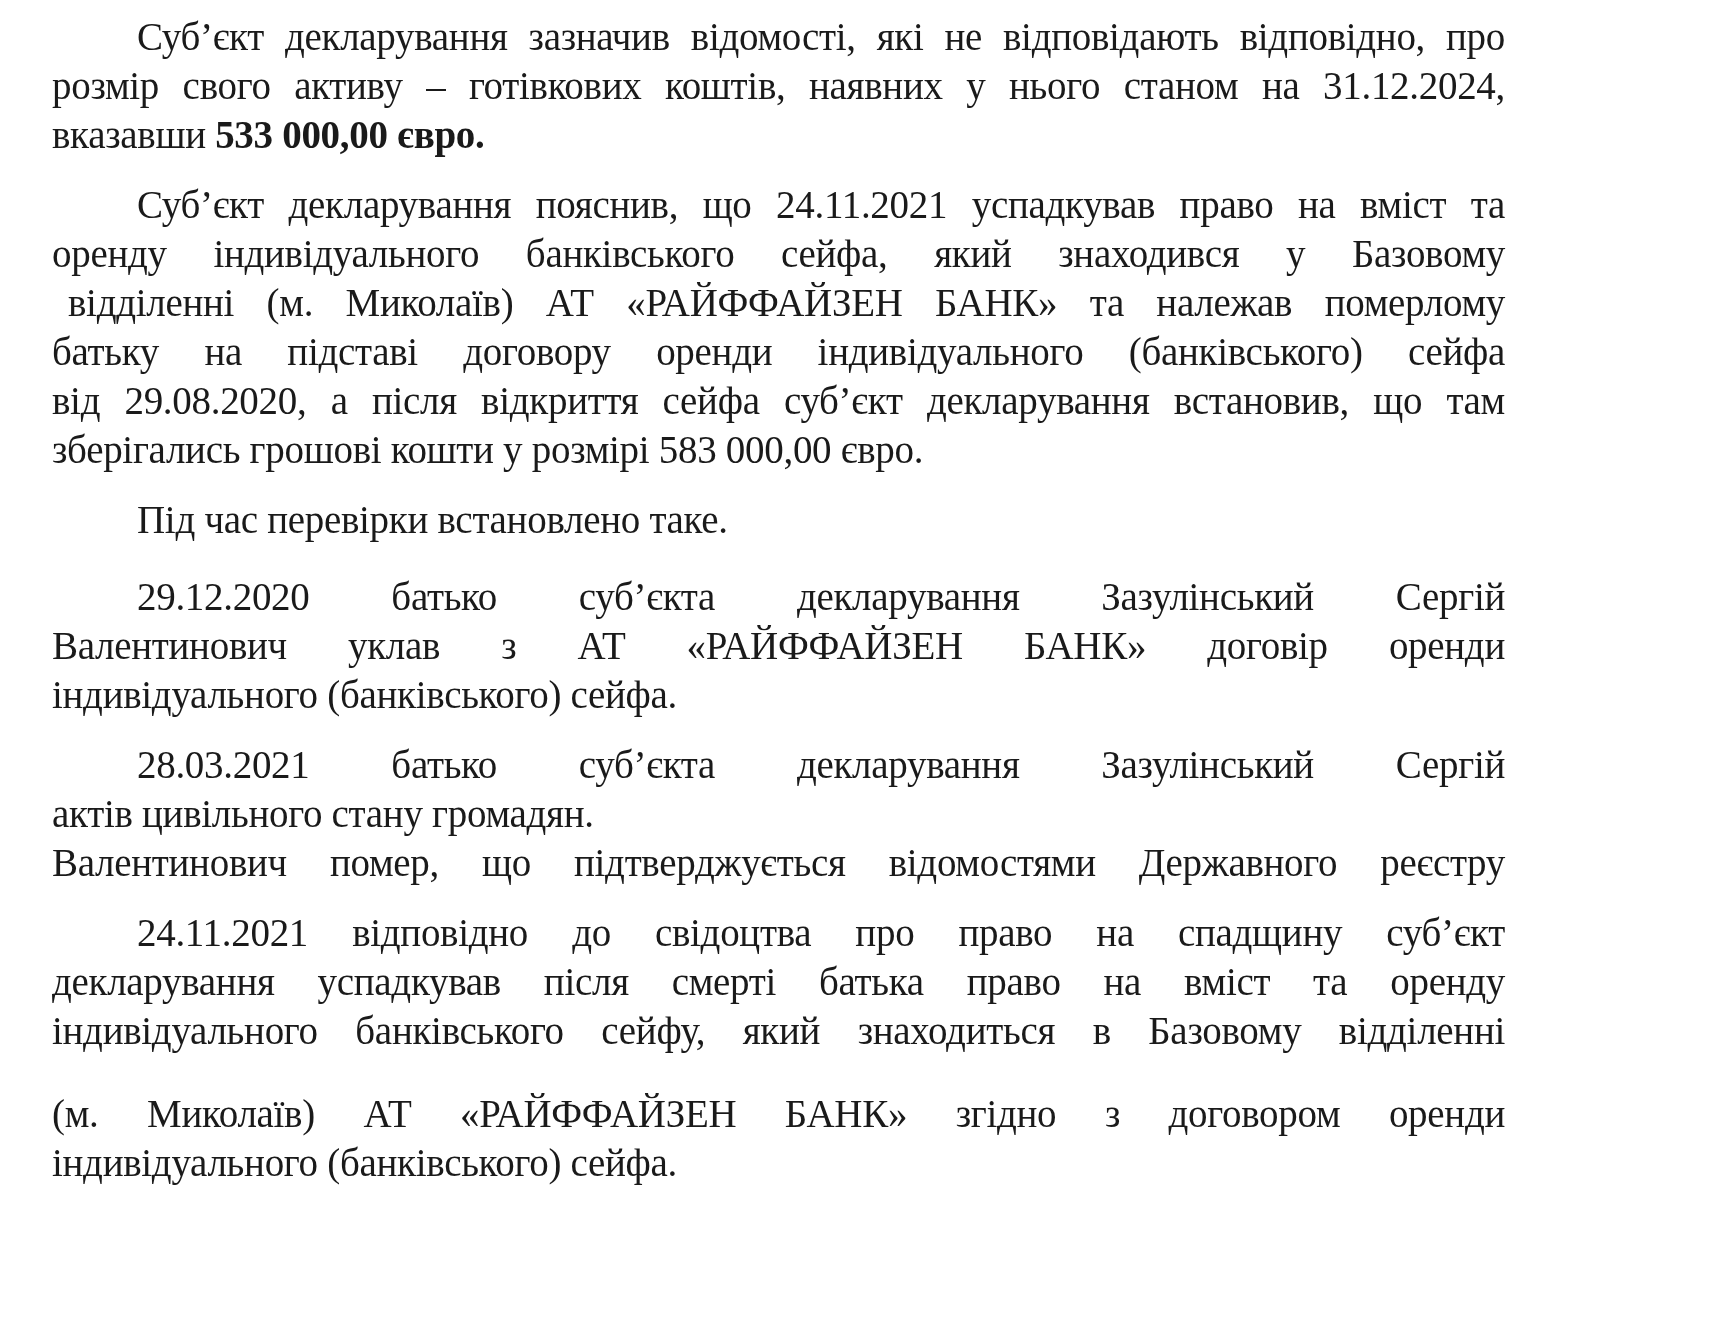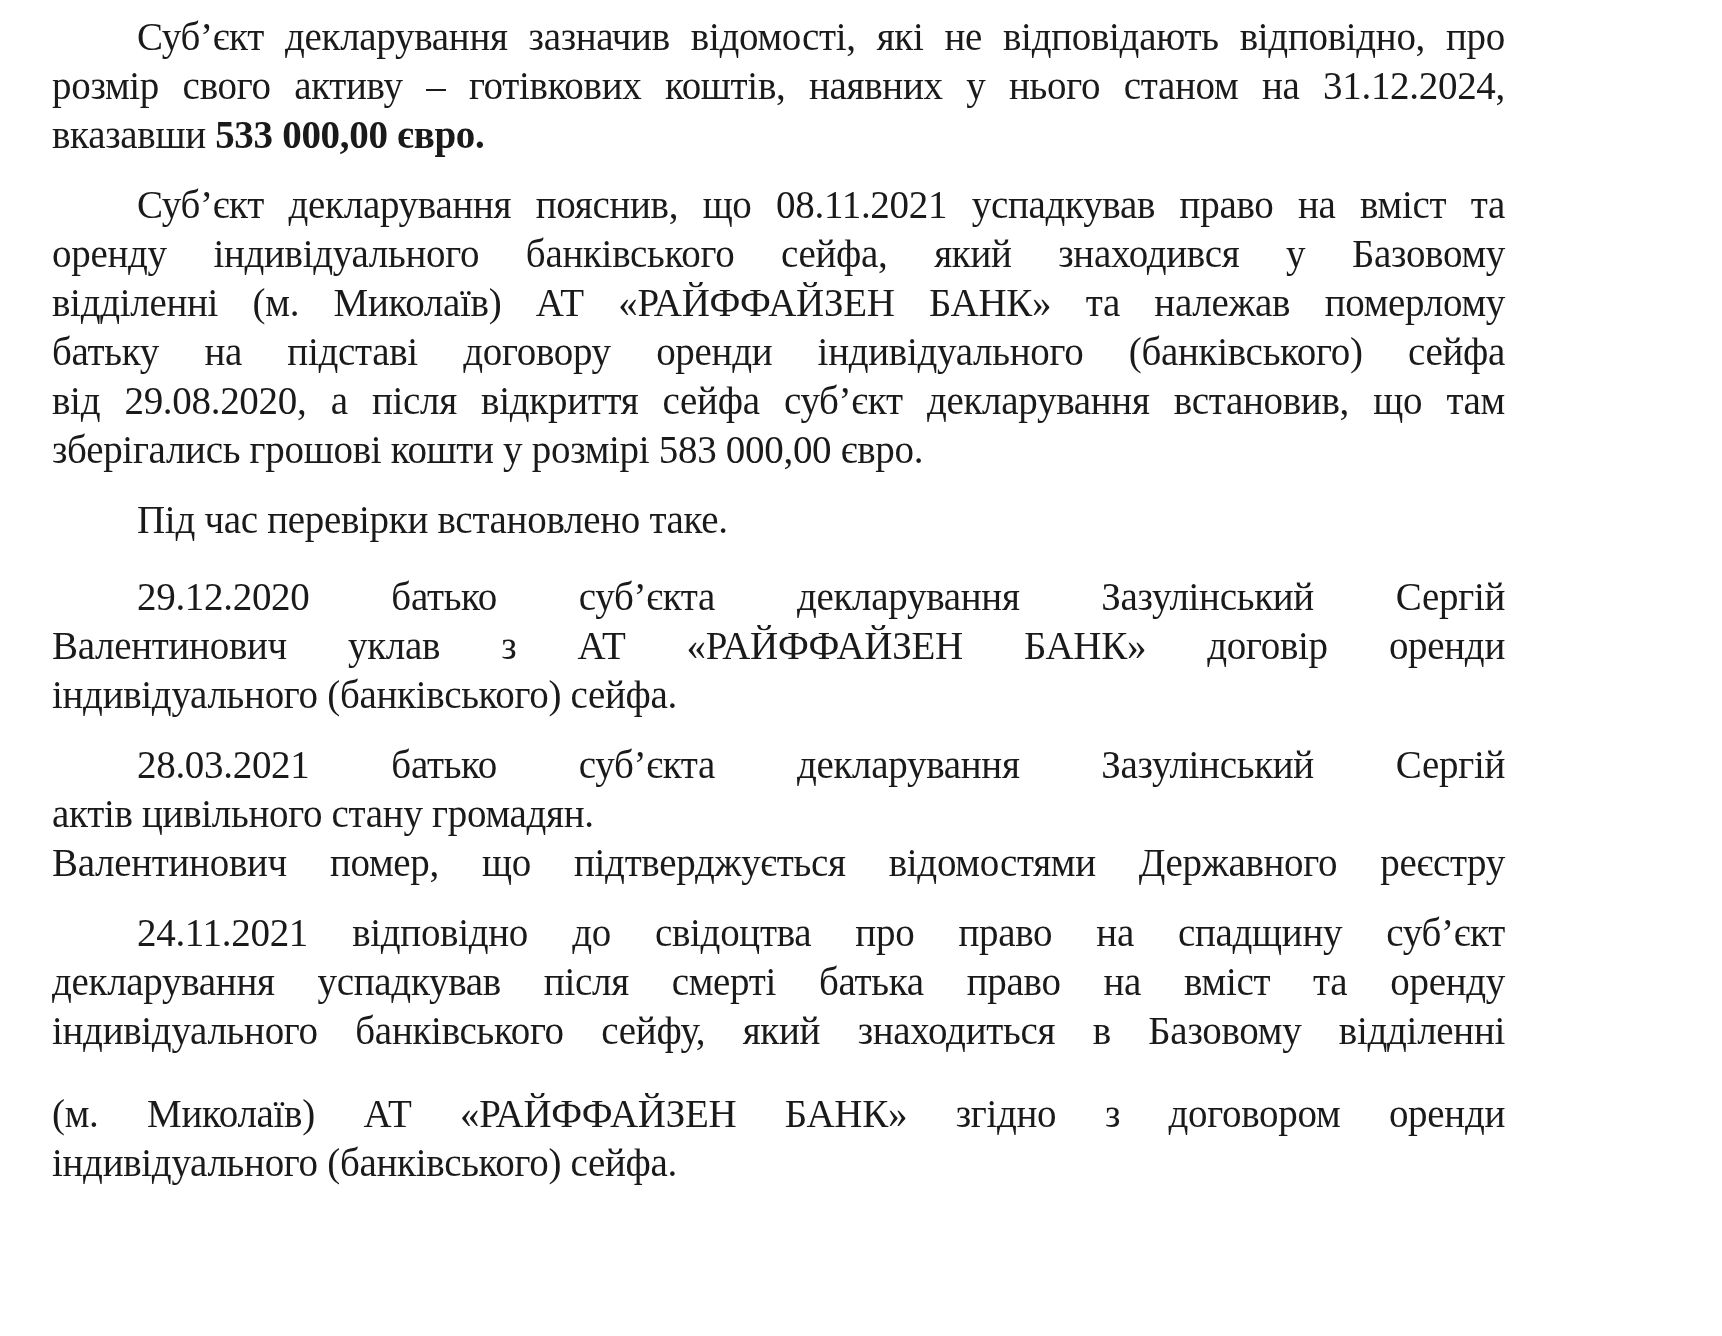--- a/index.html
+++ b/index.html
@@ -51,23 +51,23 @@
 
 <div class="page">
 
   <div class="para">
     <span class="line indent" style="white-space: normal;">Суб’єкт декларування зазначив відомості, які не відповідають відповідно, про</span>
     <span class="line" style="white-space: normal;">розмір свого активу – готівкових коштів, наявних у нього станом на 31.12.2024,</span>
     <span class="line last"><span>вказавши </span><span class="bold">533 000,00 євро.</span></span>
   </div>
 
   <div class="para">
-    <span class="line indent" style="white-space: normal;">Суб’єкт декларування пояснив, що 08.11.2021 успадкував право на вміст та</span>
+    <span class="line indent" style="white-space: normal;">Суб’єкт декларування пояснив, що 24.11.2021 успадкував право на вміст та</span>
     <span class="line" style="white-space: normal;">оренду індивідуального банківського сейфа, який знаходився у Базовому</span>
-    <span class="line" style="white-space: normal;">відділенні (м. Миколаїв) АТ «РАЙФФАЙЗЕН БАНК» та належав померлому</span>
+    <span class="line" style="white-space: normal; margin-left: 16px;">відділенні (м. Миколаїв) АТ «РАЙФФАЙЗЕН БАНК» та належав померлому</span>
     <span class="line" style="white-space: normal;">батьку на підставі договору оренди індивідуального (банківського) сейфа</span>
     <span class="line" style="white-space: normal;">від 29.08.2020, а після відкриття сейфа суб’єкт декларування встановив, що там</span>
     <span class="line last">зберігались грошові кошти у розмірі 583 000,00 євро.</span>
   </div>
 
   <div class="para">
     <span class="line indent last">Під час перевірки встановлено таке.</span>
   </div>
 
   <div class="para">

